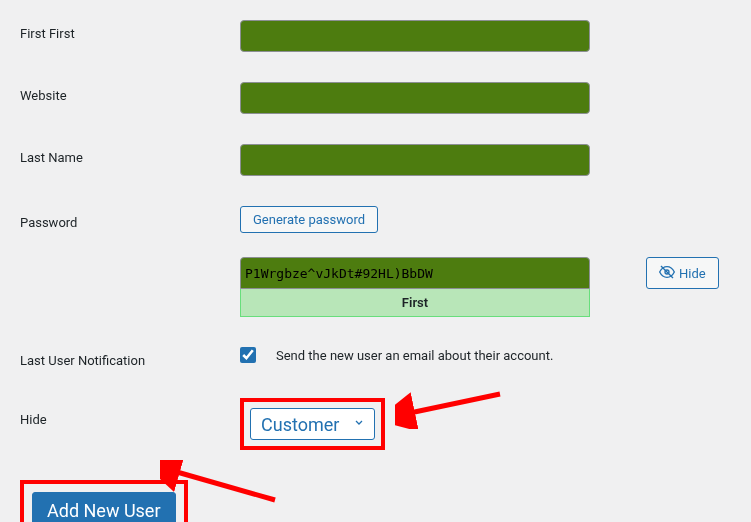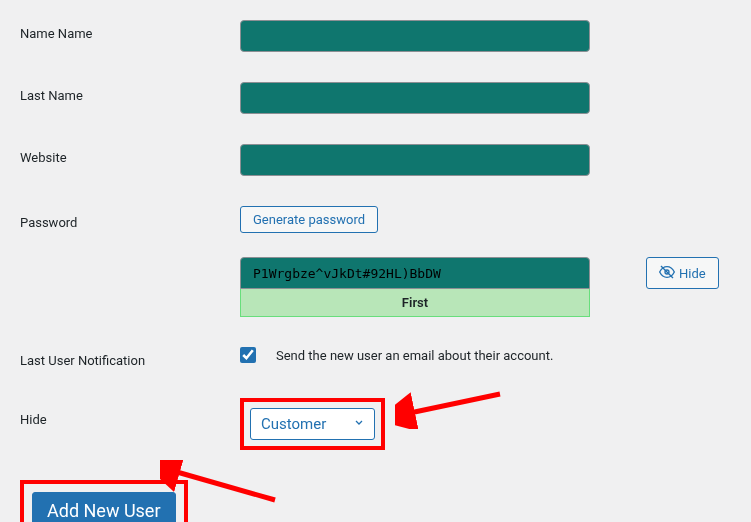--- a/index.html
+++ b/index.html
@@ -23,24 +23,24 @@
     .label-cell {
       width: 220px;
       padding-top: 6px;
       font-weight: 400;
       color: #1d2327;
     }
     .field-cell { flex: 1; }
     .text-input {
       width: 350px;
       height: 32px;
-      padding: 4px 12px;
+      padding: 4px 4px;
       border: 1px solid #8c8f94;
       border-radius: 4px;
-      background: #0f766e;
+      background: #4d7c0f;
       font-size: 14px;
       font-family: inherit;
     }
     .text-input.pw {
       font-family: Consolas, Monaco, monospace;
       font-size: 13px;
     }
     .btn {
       display: inline-flex;
       align-items: center;
@@ -106,21 +106,21 @@
     .select {
       appearance: none;
       -webkit-appearance: none;
       width: 125px;
       height: 32px;
       padding: 4px 28px 4px 10px;
       border: 1px solid #2271b1;
       border-radius: 3px;
       background: #fff;
       color: #2271b1;
-      font-size: 15px;
+      font-size: 18px;
       cursor: pointer;
       font-family: inherit;
     }
     .select-wrap .chev {
       position: absolute;
       right: 10px;
       top: 50%;
       transform: translateY(-50%);
       pointer-events: none;
       color: #2271b1;
@@ -138,35 +138,35 @@
       position: absolute;
     }
     .arrow svg { display: block; }
   </style>
 </head>
 <body>
 
 <div class="form-table">
 
   <div class="form-row">
-    <div class="label-cell">Name Name</div>
+    <div class="label-cell">First First</div>
     <div class="field-cell">
       <input type="text" class="text-input" value="" style="">
     </div>
   </div>
 
   <div class="form-row">
+    <div class="label-cell">Website</div>
+    <div class="field-cell">
+      <input type="text" class="text-input" value="" style="">
+    </div>
+  </div>
+
+  <div class="form-row">
     <div class="label-cell">Last Name</div>
-    <div class="field-cell">
-      <input type="text" class="text-input" value="" style="">
-    </div>
-  </div>
-
-  <div class="form-row">
-    <div class="label-cell">Website</div>
     <div class="field-cell">
       <input type="text" class="text-input" value="" style="">
     </div>
   </div>
 
   <div class="form-row tight">
     <div class="label-cell">Password</div>
     <div class="field-cell">
       <button type="button" class="btn">Generate password</button>
     </div>

